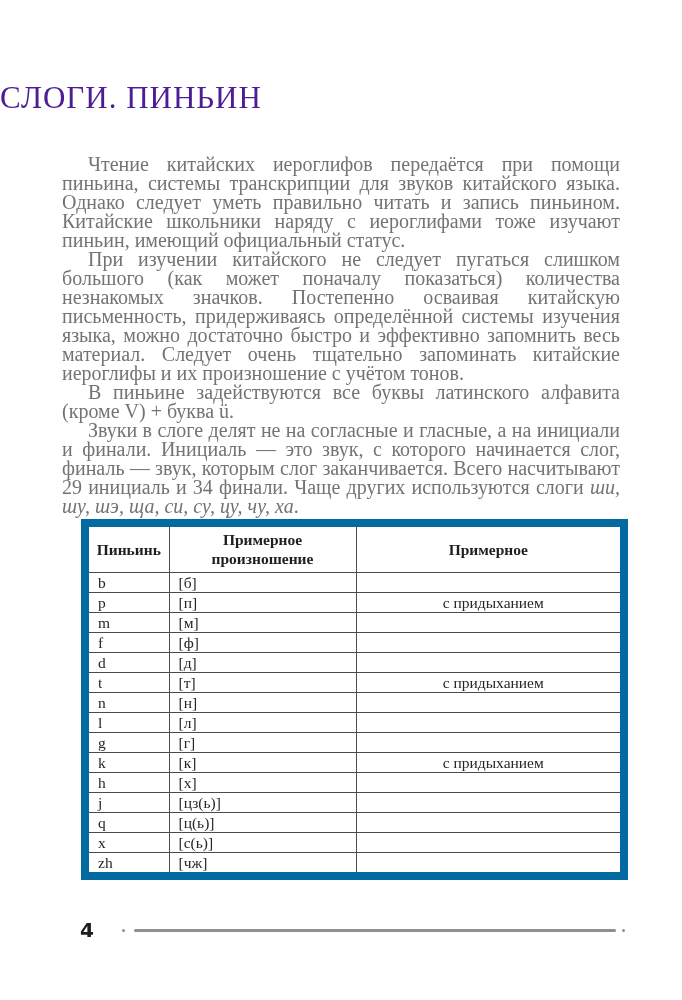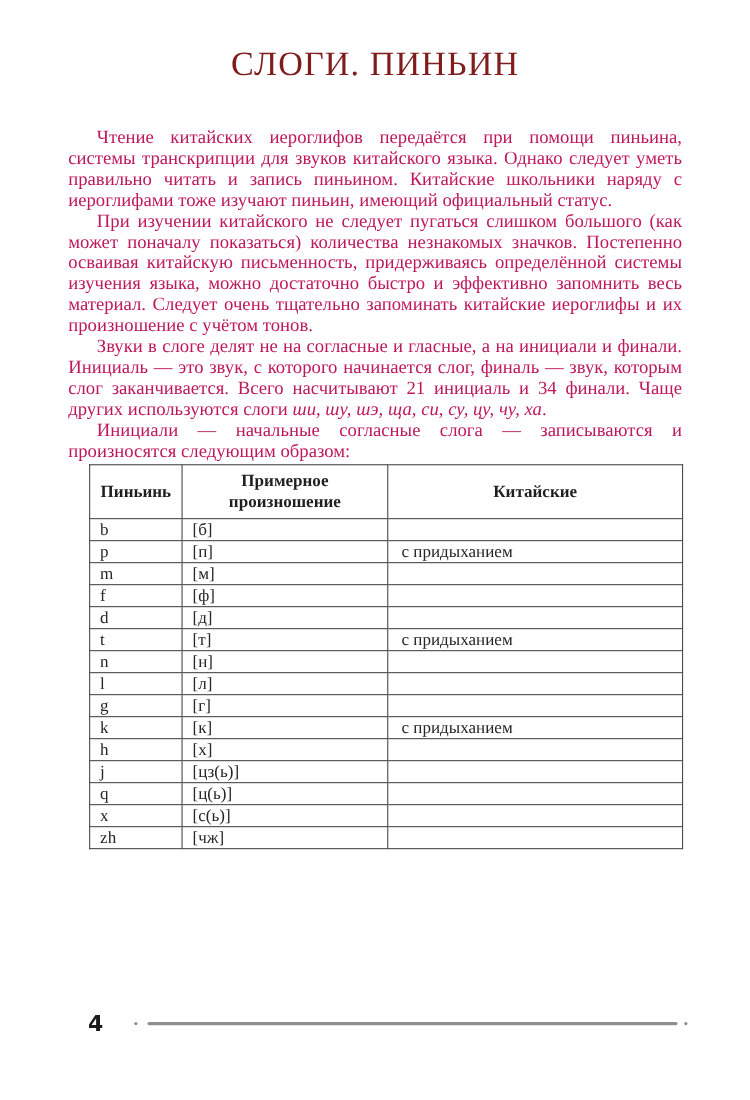--- a/index.html
+++ b/index.html
@@ -7,43 +7,43 @@
   .page {
     position: relative;
     width: 682px;
     height: 1000px;
     background: #ffffff;
     font-family: "Liberation Serif", serif;
     overflow: hidden;
   }
   .title {
     margin: 0;
-    padding-top: 40px;
-    text-align: center;
+    padding-top: 80px;
+    text-align: left;
     font-size: 31px;
     font-weight: 400;
     letter-spacing: 1px;
-    color: #7f1d1d;
+    color: #4c1d95;
   }
   .body-text {
     margin: 39px 62px 0 62px;
     width: 558px;
-    font-size: 17px;
+    font-size: 20px;
     line-height: 19px;
-    color: #be185d;
+    color: #737373;
     text-align: justify;
   }
   .body-text p { margin: 0; text-indent: 26px; }
   .body-text .it { font-style: italic; }
   table.initials {
     border-collapse: collapse;
     table-layout: fixed;
     margin: 3px 0 0 81px;
     width: 539px;
-    border: 1px solid #0369a1;
+    border: 8px solid #0369a1;
     padding-left: 15px;
   }
   table.initials th, table.initials td {
     border: 1px solid #4b4b4b;
     overflow: hidden;
   }
   table.initials th {
     font-size: 15.5px;
     line-height: 19px;
     font-weight: bold;
@@ -55,21 +55,21 @@
   }
   table.initials td {
     font-size: 15.5px;
     height: 20px;
     line-height: 19px;
     padding: 0 2px 0 9px;
     color: #262626;
     vertical-align: middle;
     text-align: left;
   }
-  table.initials td.c3 { padding-left: 12px; }
+  table.initials td.c3 { padding-left: 12px; text-align: center; }
   .footer {
     position: absolute;
     left: 80px;
     top: 916px;
     width: 545px;
     height: 28px;
     display: flex;
     align-items: center;
   }
   .page-num {
@@ -97,35 +97,35 @@
 </head>
 <body>
 
 <div class="page">
 
   <h1 class="title">СЛОГИ. ПИНЬИН</h1>
 
   <div class="body-text">
       <p><span>Чтение китайских иероглифов передаётся при помощи пиньина, системы транскрипции для звуков китайского языка. Однако следует уметь правильно читать и запись пиньином. Китайские школьники наряду с иероглифами тоже изучают пиньин, имеющий официальный статус.</span></p>
       <p><span>При изучении китайского не следует пугаться слишком большого (как может поначалу показаться) количества незнакомых значков. Постепенно осваивая китайскую письменность, придерживаясь определённой системы изучения языка, можно достаточно быстро и эффективно запомнить весь материал. Следует очень тщательно запоминать китайские иероглифы и их произношение с учётом тонов.</span></p>
-      <p><span>Звуки в слоге делят не на согласные и гласные, а на инициали и финали. Инициаль — это звук, с которого начинается слог, финаль — звук, которым слог заканчивается. Всего насчитывают 21 инициаль и 34 финали. Чаще других используются слоги </span><span class="it">ши, шу, шэ, ща, си, су, цу, чу, ха</span><span>.</span></p>
-      <p><span>Инициали — начальные согласные слога — записываются и произносятся следующим образом:</span></p>
+      <p><span>В пиньине задействуются все буквы латинского алфавита (кроме V) + буква ü.</span></p>
+      <p><span>Звуки в слоге делят не на согласные и гласные, а на инициали и финали. Инициаль — это звук, с которого начинается слог, финаль — звук, которым слог заканчивается. Всего насчитывают 29 инициаль и 34 финали. Чаще других используются слоги </span><span class="it">ши, шу, шэ, ща, си, су, цу, чу, ха</span><span>.</span></p>
     </div>
 
   <table class="initials">
     <colgroup>
       <col style="width:84px">
       <col style="width:187px">
       <col style="width:268px">
     </colgroup>
     <thead>
       <tr>
           <th>Пиньинь</th>
           <th>Примерное произношение</th>
-          <th>Китайские</th>
+          <th>Примерное</th>
         </tr>
     </thead>
     <tbody>
         <tr>
           <td>b</td>
           <td>[б]</td>
           <td class="c3"></td>
         </tr>
         <tr>
           <td>p</td>

